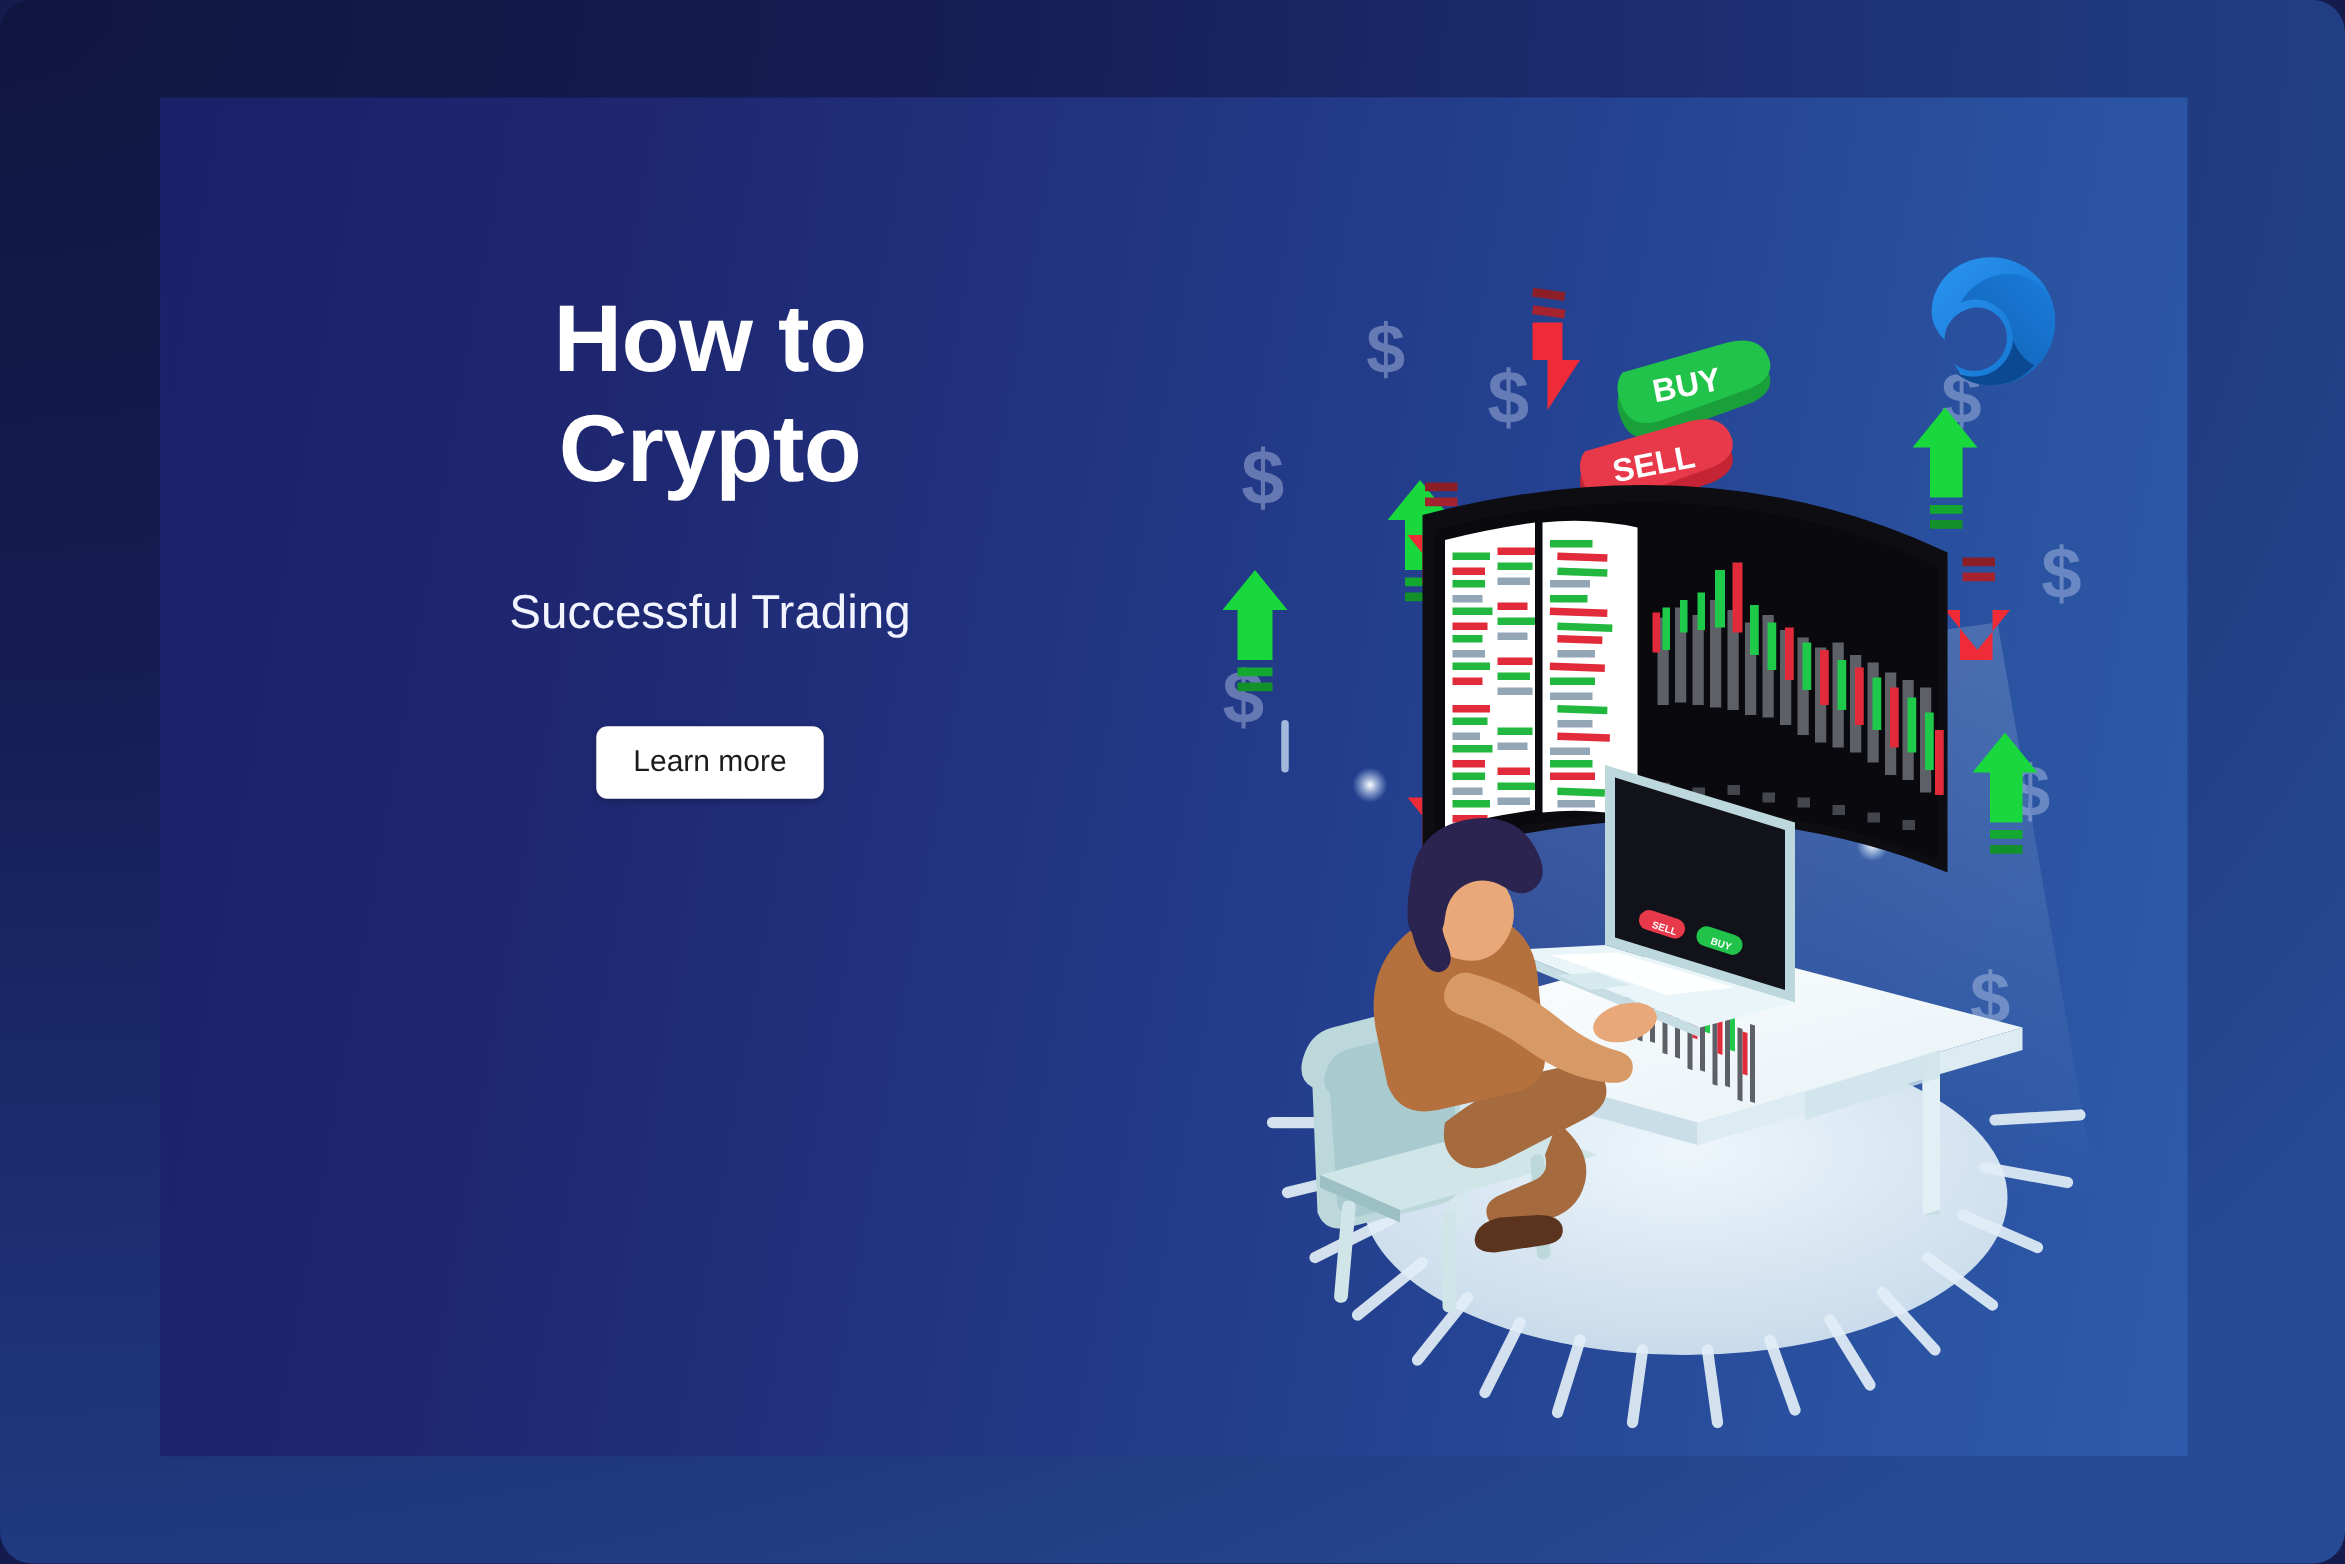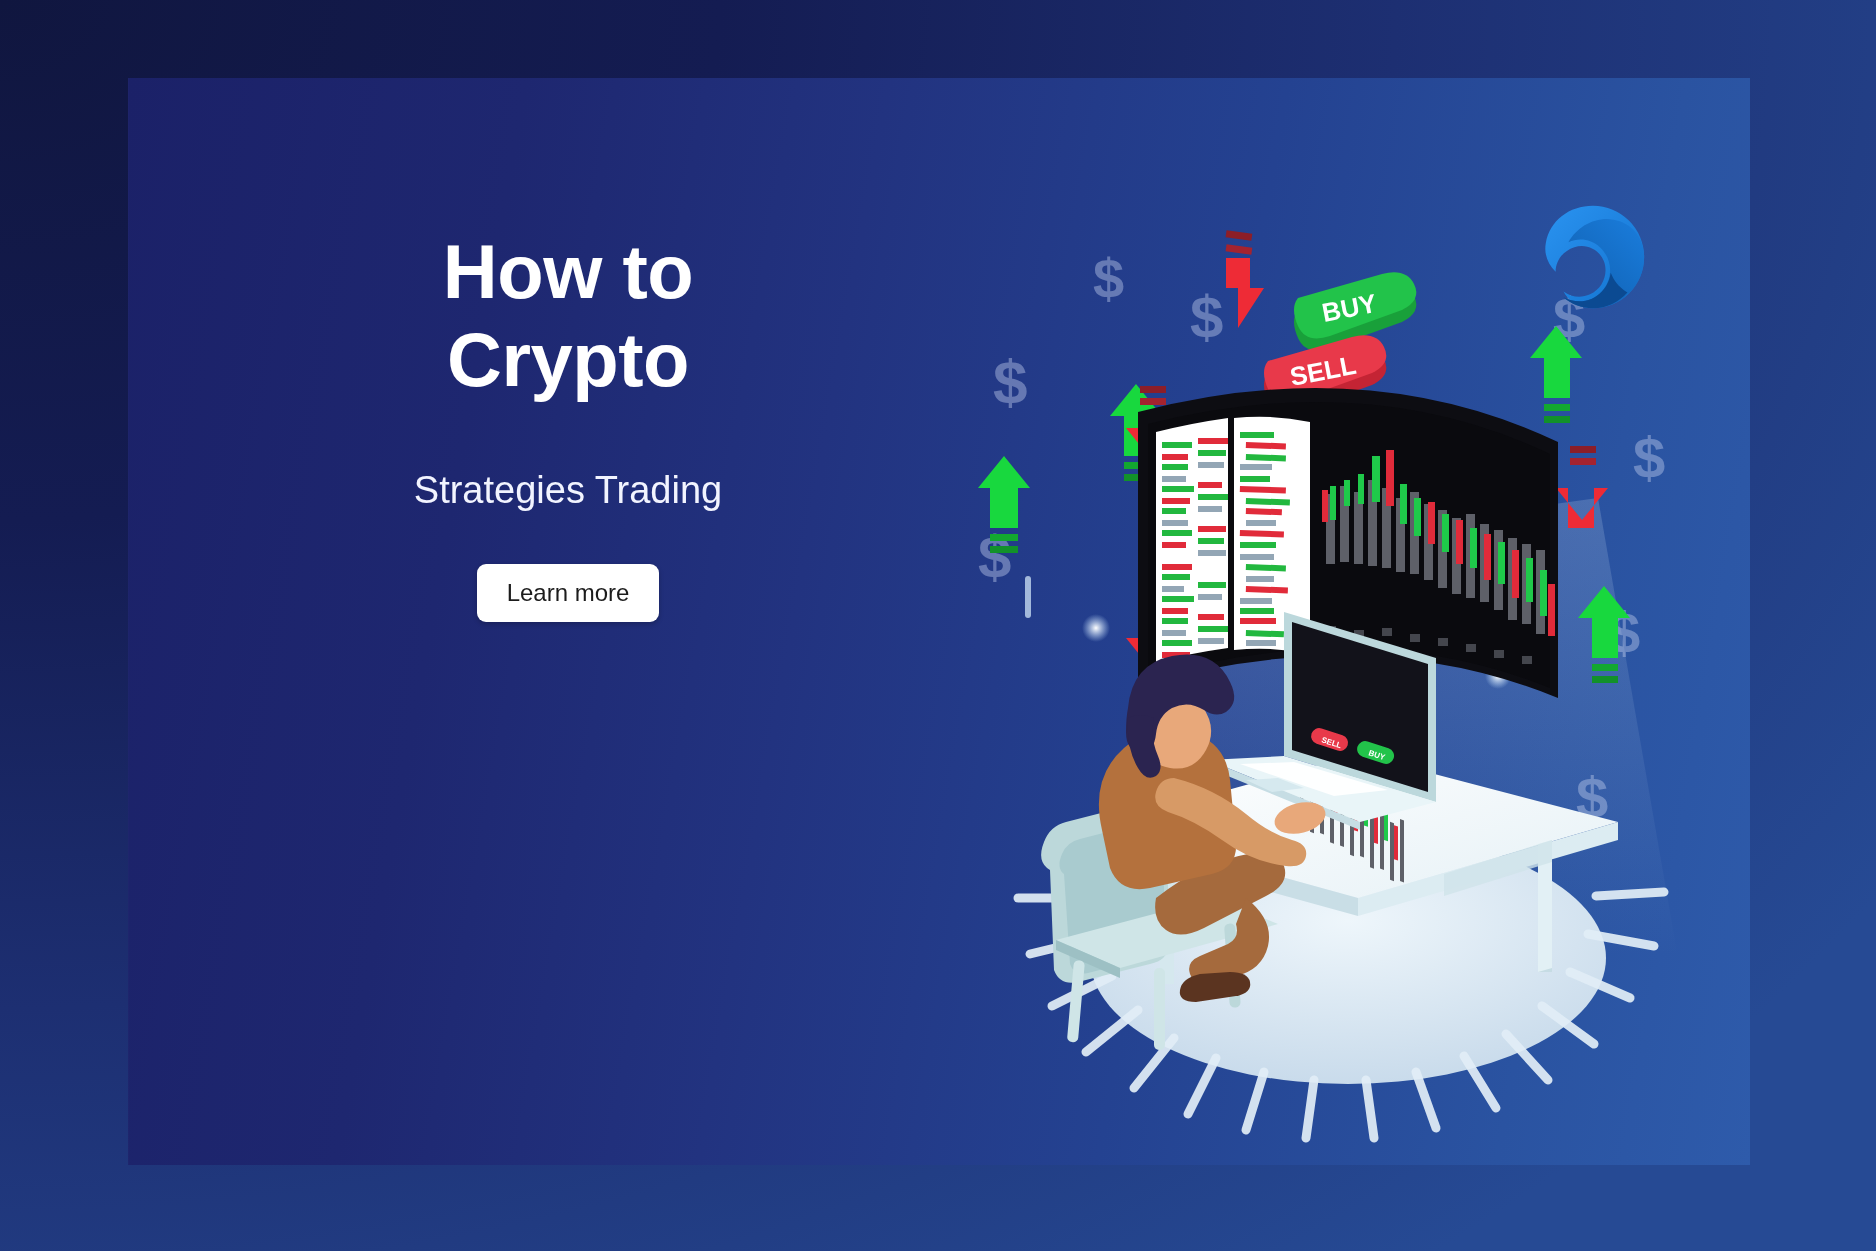--- a/index.html
+++ b/index.html
@@ -5,20 +5,21 @@
   html,body{margin:0;padding:0;}
   body{
     width:1876px;height:1251px;overflow:hidden;
     font-family:"Liberation Sans","DejaVu Sans",sans-serif;
     background:#141b4d;
   }
   .stage{
     position:relative;width:1876px;height:1251px;
     background:
       radial-gradient(120% 130% at 0% 0%, #10163f 0%, #141c52 32%, #1d2f72 62%, #264a94 100%);
+    border-radius: 26px;
   }
   
   .card{
     position:absolute;left:128px;top:78px;width:1622px;height:1087px;
     background:linear-gradient(100deg,#1b2168 0%,#1e2770 22%,#223380 42%,#244291 64%,#2a53a1 86%,#2e5bab 100%);
     overflow:hidden;
   }
   
   .card::after{
     content:"";position:absolute;inset:0;
@@ -31,21 +32,21 @@
   .headline{
     color:#ffffff;font-size:76px;line-height:1.16;font-weight:bold;
     letter-spacing:-.5px;margin:0;
   }
   .headline span{display:block;}
   .subhead{
     margin:54px 0 0 0;color:#f2f4ff;font-size:38px;line-height:1.72;font-weight:normal;
   }
   .subhead span{display:block;}
   .cta{
-    margin:40px auto 0 auto;display:block;width:182px;height:58px;
+    margin:57px auto 0 auto;display:block;width:182px;height:58px;
     background:#ffffff;border:none;border-radius:9px;
     color:#1c1c1c;font-size:24px;font-family:"Liberation Sans",sans-serif;
     cursor:pointer;box-shadow:0 2px 5px rgba(0,0,0,.22);
   }
 
   
   .logo{position:absolute;right:98px;top:120px;width:118px;height:118px;z-index:40;}
 
   
   .art{position:absolute;left:850px;top:120px;width:780px;height:960px;z-index:20;}
@@ -56,21 +57,21 @@
 <div class="stage">
 
   <div class="card">
 
     <div class="copy">
       <h1 class="headline">
         <span>How to</span>
         <span>Crypto</span>
       </h1>
       <p class="subhead">
-        <span>Strategies Trading</span>
+        <span>Successful Trading</span>
       </p>
       <button class="cta">Learn more</button>
     </div>
 
     <svg class="logo" viewBox="0 0 120 120">
       <defs>
         <linearGradient id="lgA" x1="0" y1="0" x2="1" y2="1">
           <stop offset="0" stop-color="#2a93f0"></stop>
             <stop offset="1" stop-color="#1272cf"></stop>
         </linearGradient>

